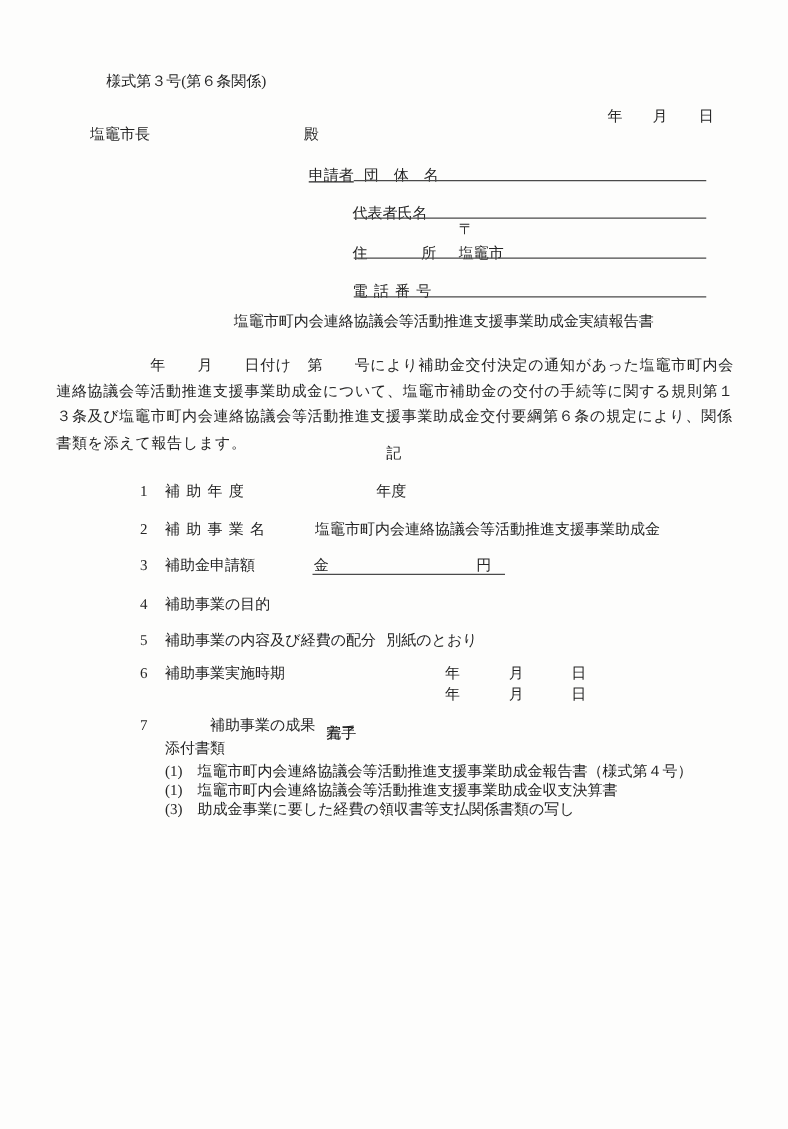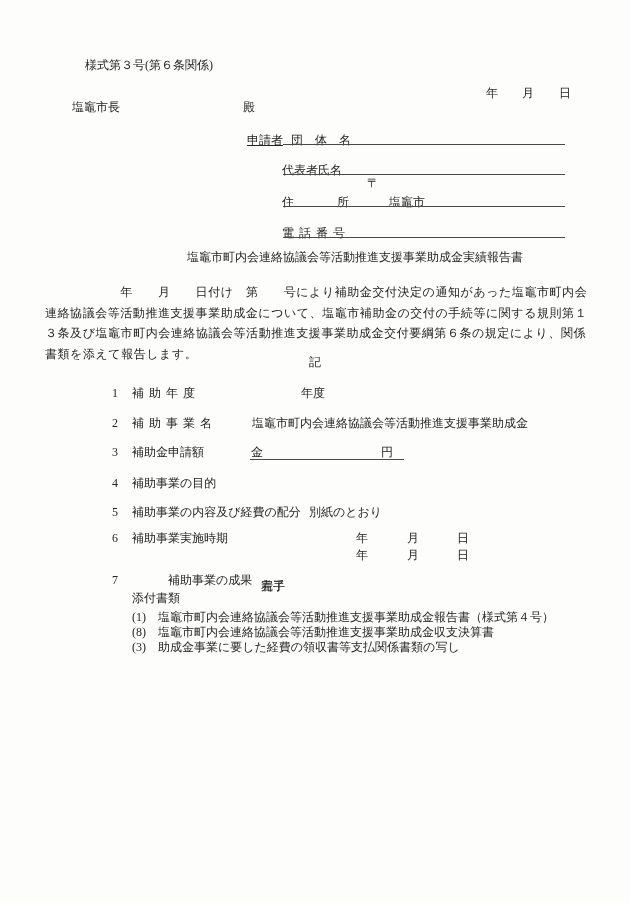--- a/index.html
+++ b/index.html
@@ -38,21 +38,21 @@
   <span class="t" style="left:247px; top:134px;text-decoration:underline;">申請者</span>
   <span class="t" style="left:291px; top:134px;">団　体　名</span>
   <div class="ul" style="left:283px; top:144px; width:282px;"></div>
 
   <span class="t" style="left:282px; top:164px;">代表者氏名</span>
   <div class="ul" style="left:283px; top:174px; width:282px;"></div>
 
   <span class="t" style="left:367px; top:177px;">〒</span>
   <span class="t" style="left:282px; top:196px;">住</span>
   <span class="t" style="left:337px; top:196px;">所</span>
-  <span class="t" style="left:367px; top:196px;margin-left:22px;">塩竈市</span>
+  <span class="t" style="left:367px; top:196px;">塩竈市</span>
   <div class="ul" style="left:283px; top:206px; width:282px;"></div>
 
   <span class="t ls5" style="left:282px; top:227px;">電話番号</span>
   <div class="ul" style="left:283px; top:237px; width:282px;"></div>
 
   <div class="t center" style="top:251px;padding-left:40px;">塩竈市町内会連絡協議会等活動推進支援事業助成金実績報告書</div>
 
   <div class="para">
     <div>　　　　　　年　　月　　日付け　第　　号により補助金交付決定の通知があった塩竈市町内会</div>
     <div>連絡協議会等活動推進支援事業助成金について、塩竈市補助金の交付の手続等に関する規則第１</div>
@@ -94,17 +94,17 @@
   <span class="t" style="left:356px; top:549px;">年</span>
   <span class="t" style="left:407px; top:549px;">月</span>
   <span class="t" style="left:457px; top:549px;">日</span>
 
   <span class="t" style="left:112px; top:574px;">7</span>
   <span class="t" style="left:132px; top:574px;margin-left:36px;">補助事業の成果</span>
 
   <div class="t" style="left:132px; top:592px;">添付書類</div>
   <div class="attach">
     <div>(1)　塩竈市町内会連絡協議会等活動推進支援事業助成金報告書（様式第４号）</div>
-    <div>(8)　塩竈市町内会連絡協議会等活動推進支援事業助成金収支決算書</div>
+    <div>(1)　塩竈市町内会連絡協議会等活動推進支援事業助成金収支決算書</div>
     <div>(3)　助成金事業に要した経費の領収書等支払関係書類の写し</div>
   </div>
 
 </div>
 
 </body></html>

